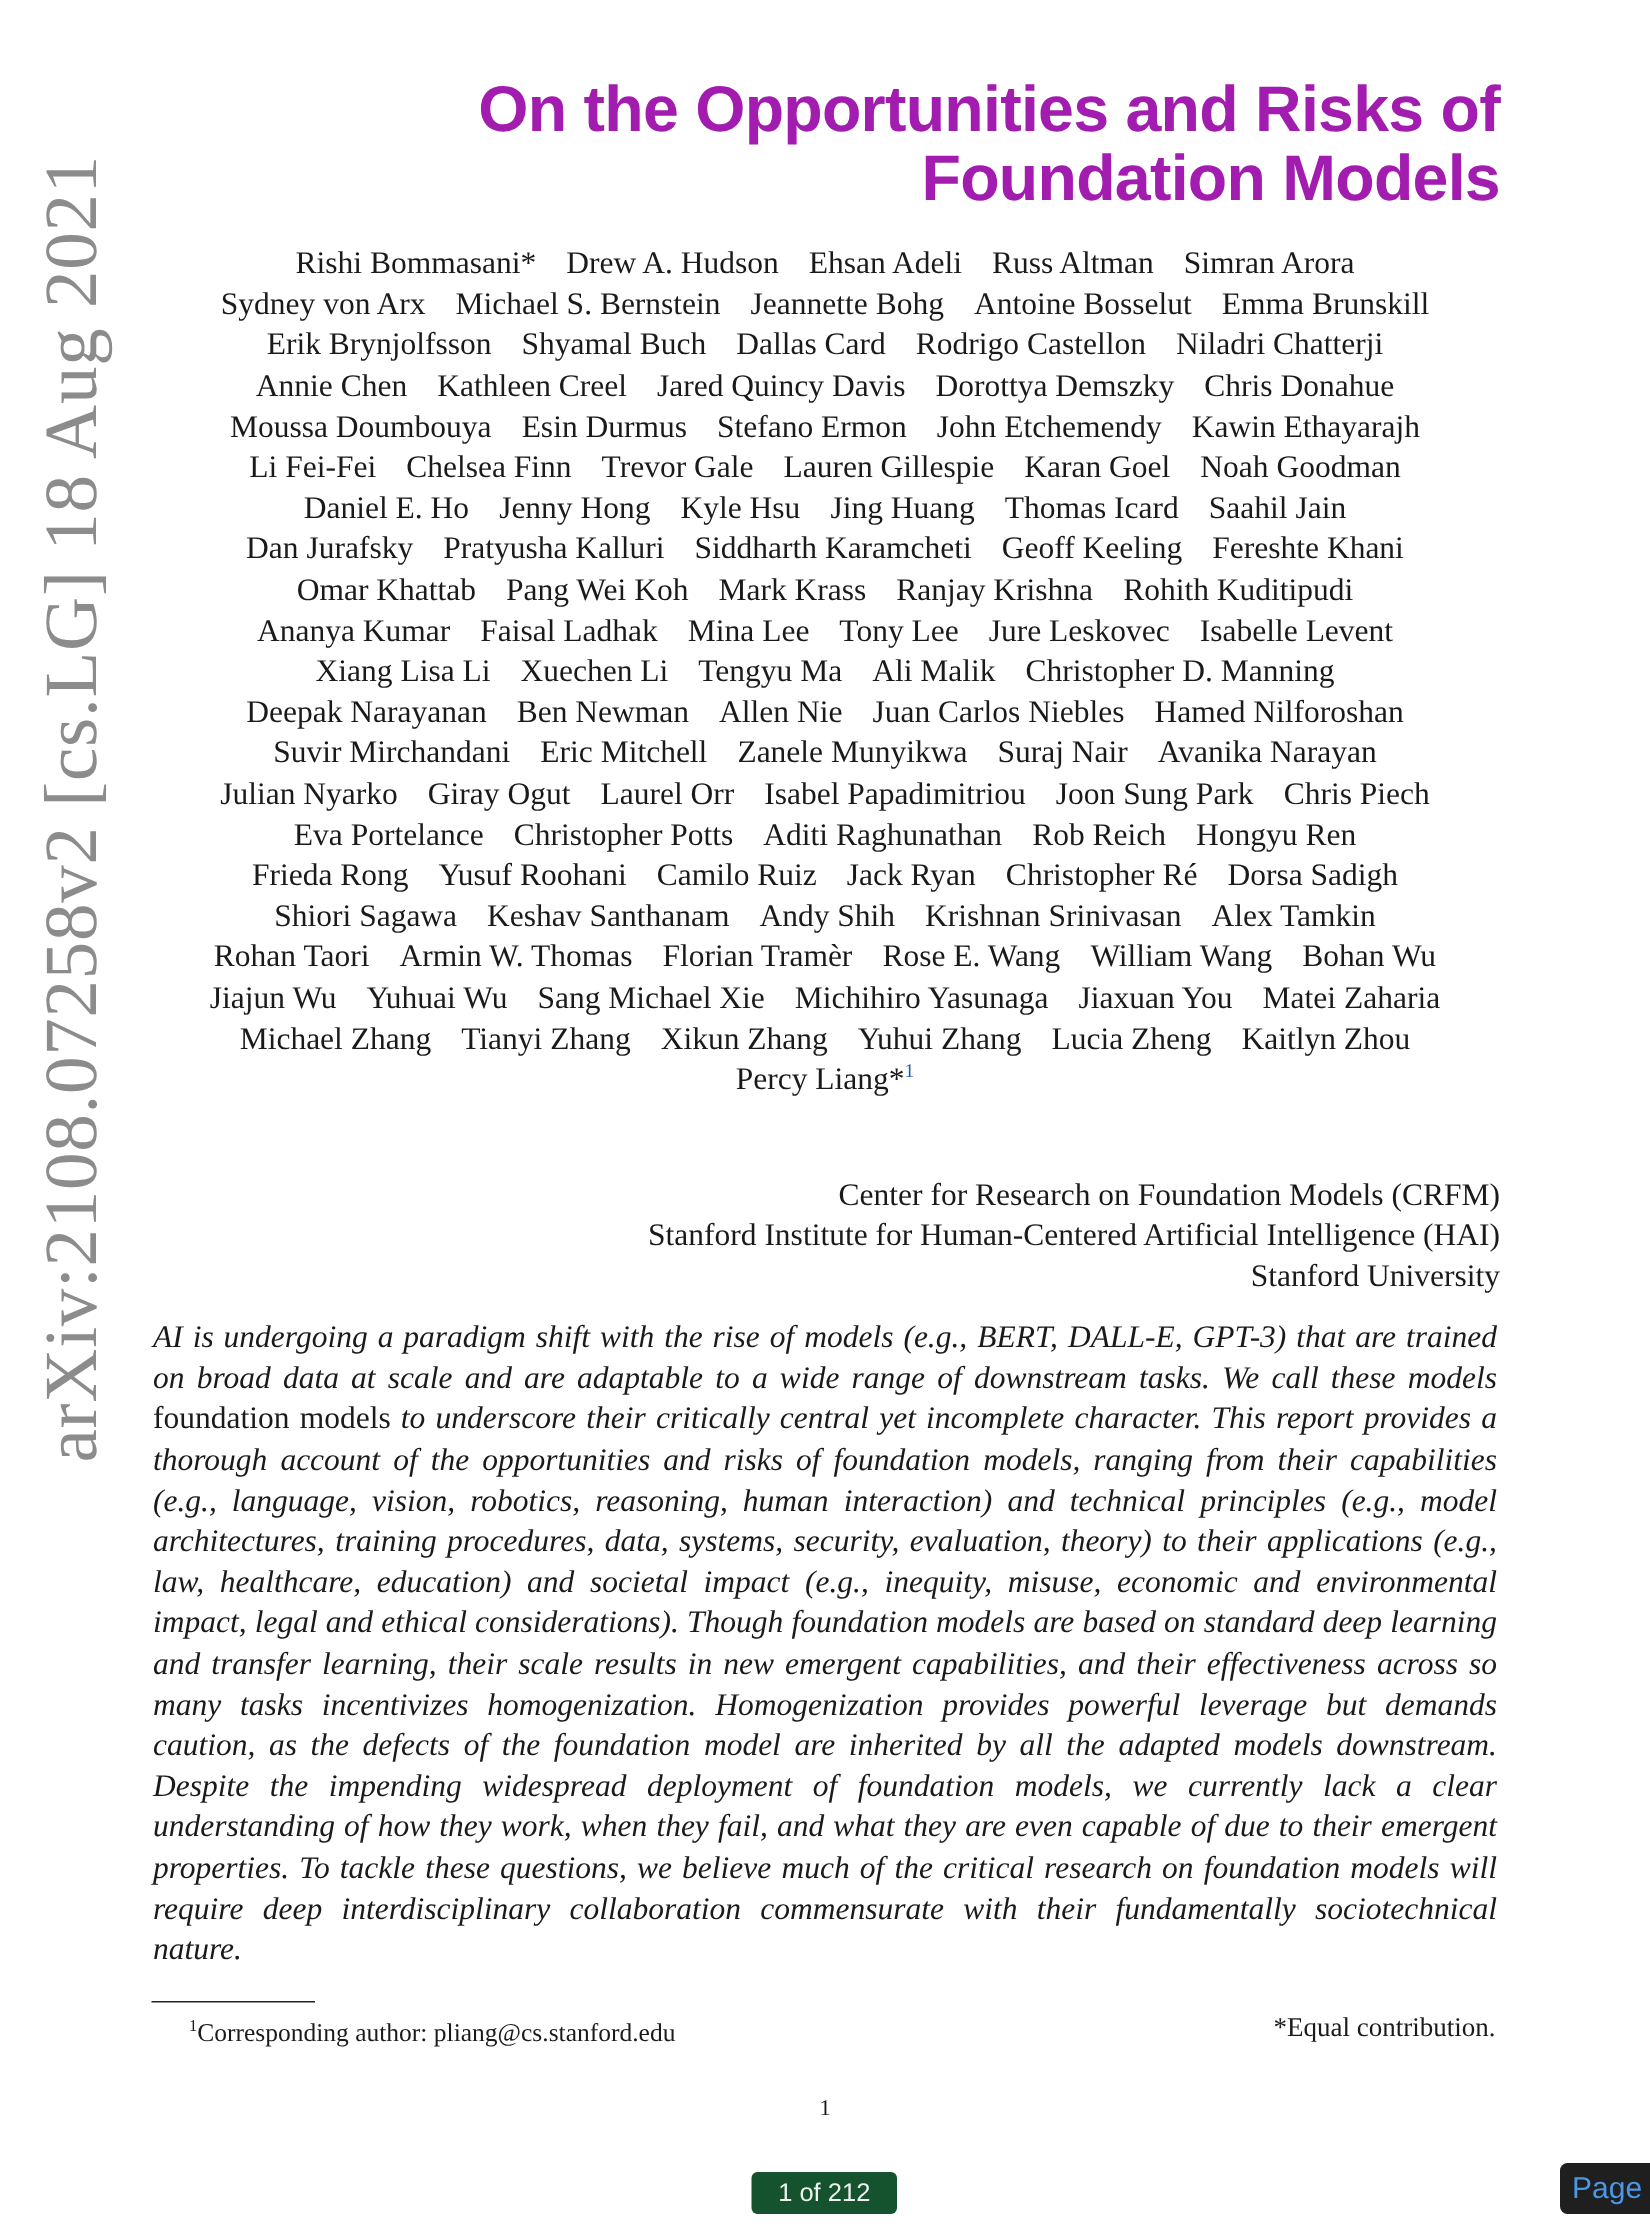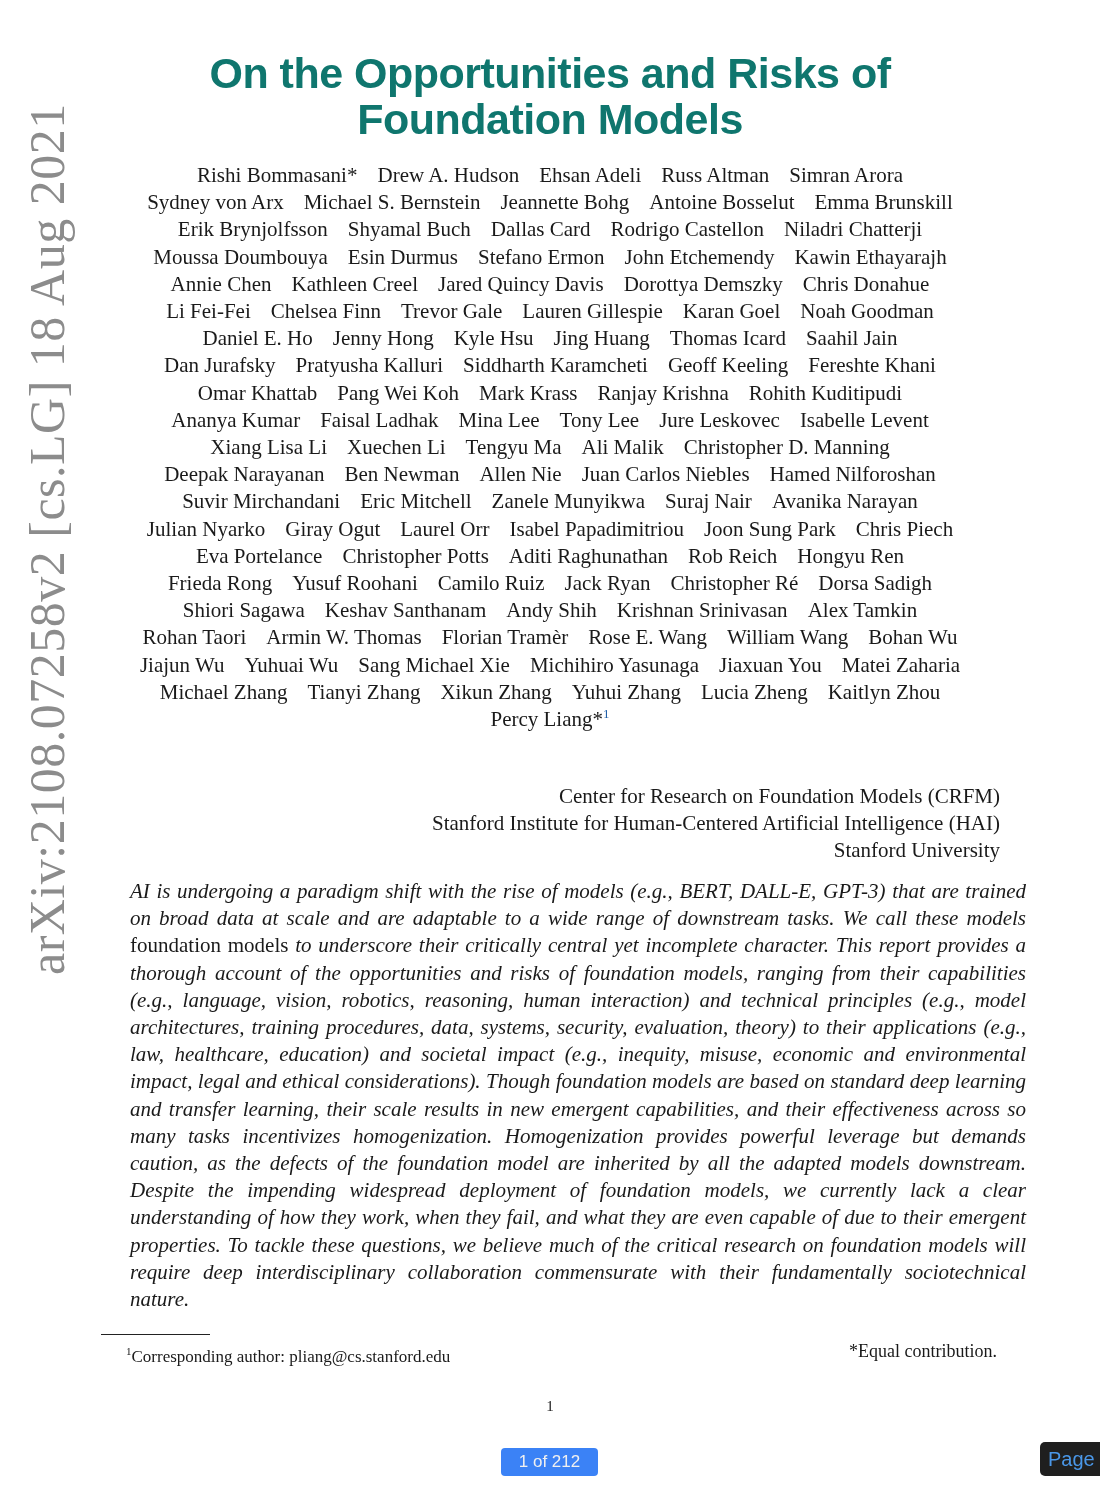--- a/index.html
+++ b/index.html
@@ -7,57 +7,57 @@
            font-family: "Liberation Serif", "DejaVu Serif", serif; color: #1a1a1a; }
     .arxiv-stamp {
       position: absolute; left: 22px; top: 975px;
       transform-origin: 0 0; transform: rotate(-90deg);
       font-family: "Liberation Serif", "DejaVu Serif", serif;
       font-size: 50px; color: #8c8c8c; white-space: nowrap; letter-spacing: 0.5px;
       line-height: 50px;
     }
     .title {
       position: absolute; left: 100px; top: 50px; width: 900px;
-      text-align: center; font-family: "Liberation Sans", "DejaVu Sans", sans-serif;
-      font-weight: bold; font-size: 43px; line-height: 46px; color: #0f766e;
+      text-align: right; font-family: "Liberation Sans", "DejaVu Sans", sans-serif;
+      font-weight: bold; font-size: 43px; line-height: 46px; color: #a21caf;
       letter-spacing: -0.5px;
     }
     .authors {
       position: absolute; left: 96px; top: 162px; width: 908px;
       text-align: center; font-size: 21px; line-height: 27.2px;
     }
     .author-line { white-space: nowrap; }
     .author { margin: 0 10px; }
     .footnote-mark { color: #1f5fa8; font-size: 13px; vertical-align: super; line-height: 0; }
     .affiliations {
       position: absolute; left: 100px; top: 783px; width: 900px;
       text-align: right; font-size: 21px; line-height: 27px;
     }
     .abstract {
       position: absolute; left: 102px; top: 878px; width: 896px;
-      font-style: italic; font-size: 21px; line-height: 27.2px; text-align: justify; margin-left: 28px;
+      font-style: italic; font-size: 21px; line-height: 27.2px; text-align: justify;
     }
     .abstract .upright { font-style: normal; }
     .fn-rule {
       position: absolute; left: 101px; top: 1334px; width: 109px; height: 1px; background: #222;
     }
     .footnote-left {
       position: absolute; left: 126px; top: 1340px; font-size: 17px; line-height: 22px;
     }
     .footnote-left sup { font-size: 11px; }
     .footnote-right {
       position: absolute; right: 103px; top: 1340px; font-size: 18px; line-height: 22px;
     }
     .page-number {
       position: absolute; left: 540px; top: 1398px; width: 20px; text-align: center;
       font-size: 15px;
     }
     .page-indicator {
       position: absolute; left: 501px; top: 1448px; width: 97px; height: 28px;
-      background: #3b82f6; color: #f0f0f0; border-radius: 4px;
+      background: #14532d; color: #f0f0f0; border-radius: 4px;
       font-family: "Liberation Sans", "DejaVu Sans", sans-serif; font-size: 17px;
       display: flex; align-items: center; justify-content: center;
     }
     .page-button {
       position: absolute; left: 1040px; top: 1442px; width: 70px; height: 34px;
       background: #1f1f1f; color: #4a97e8; border-radius: 5px 0 0 5px;
       font-family: "Liberation Sans", "DejaVu Sans", sans-serif; font-size: 20px;
       display: flex; align-items: center; padding-left: 8px; box-sizing: border-box;
     }
   </style>
@@ -69,22 +69,22 @@
 <div class="title">
   <div>On the Opportunities and Risks of</div>
   <div>Foundation Models</div>
 </div>
 
 <div class="authors">
   <div id="author-lines">
       <div class="author-line"><span class="author">Rishi Bommasani*</span><span class="author">Drew A. Hudson</span><span class="author">Ehsan Adeli</span><span class="author">Russ Altman</span><span class="author">Simran Arora</span></div>
       <div class="author-line"><span class="author">Sydney von Arx</span><span class="author">Michael S. Bernstein</span><span class="author">Jeannette Bohg</span><span class="author">Antoine Bosselut</span><span class="author">Emma Brunskill</span></div>
       <div class="author-line"><span class="author">Erik Brynjolfsson</span><span class="author">Shyamal Buch</span><span class="author">Dallas Card</span><span class="author">Rodrigo Castellon</span><span class="author">Niladri Chatterji</span></div>
+      <div class="author-line"><span class="author">Annie Chen</span><span class="author">Kathleen Creel</span><span class="author">Jared Quincy Davis</span><span class="author">Dorottya Demszky</span><span class="author">Chris Donahue</span></div>
       <div class="author-line"><span class="author">Moussa Doumbouya</span><span class="author">Esin Durmus</span><span class="author">Stefano Ermon</span><span class="author">John Etchemendy</span><span class="author">Kawin Ethayarajh</span></div>
-      <div class="author-line"><span class="author">Annie Chen</span><span class="author">Kathleen Creel</span><span class="author">Jared Quincy Davis</span><span class="author">Dorottya Demszky</span><span class="author">Chris Donahue</span></div>
       <div class="author-line"><span class="author">Li Fei-Fei</span><span class="author">Chelsea Finn</span><span class="author">Trevor Gale</span><span class="author">Lauren Gillespie</span><span class="author">Karan Goel</span><span class="author">Noah Goodman</span></div>
       <div class="author-line"><span class="author">Daniel E. Ho</span><span class="author">Jenny Hong</span><span class="author">Kyle Hsu</span><span class="author">Jing Huang</span><span class="author">Thomas Icard</span><span class="author">Saahil Jain</span></div>
       <div class="author-line"><span class="author">Dan Jurafsky</span><span class="author">Pratyusha Kalluri</span><span class="author">Siddharth Karamcheti</span><span class="author">Geoff Keeling</span><span class="author">Fereshte Khani</span></div>
       <div class="author-line"><span class="author">Omar Khattab</span><span class="author">Pang Wei Koh</span><span class="author">Mark Krass</span><span class="author">Ranjay Krishna</span><span class="author">Rohith Kuditipudi</span></div>
       <div class="author-line"><span class="author">Ananya Kumar</span><span class="author">Faisal Ladhak</span><span class="author">Mina Lee</span><span class="author">Tony Lee</span><span class="author">Jure Leskovec</span><span class="author">Isabelle Levent</span></div>
       <div class="author-line"><span class="author">Xiang Lisa Li</span><span class="author">Xuechen Li</span><span class="author">Tengyu Ma</span><span class="author">Ali Malik</span><span class="author">Christopher D. Manning</span></div>
       <div class="author-line"><span class="author">Deepak Narayanan</span><span class="author">Ben Newman</span><span class="author">Allen Nie</span><span class="author">Juan Carlos Niebles</span><span class="author">Hamed Nilforoshan</span></div>
       <div class="author-line"><span class="author">Suvir Mirchandani</span><span class="author">Eric Mitchell</span><span class="author">Zanele Munyikwa</span><span class="author">Suraj Nair</span><span class="author">Avanika Narayan</span></div>
       <div class="author-line"><span class="author">Julian Nyarko</span><span class="author">Giray Ogut</span><span class="author">Laurel Orr</span><span class="author">Isabel Papadimitriou</span><span class="author">Joon Sung Park</span><span class="author">Chris Piech</span></div>
       <div class="author-line"><span class="author">Eva Portelance</span><span class="author">Christopher Potts</span><span class="author">Aditi Raghunathan</span><span class="author">Rob Reich</span><span class="author">Hongyu Ren</span></div>

